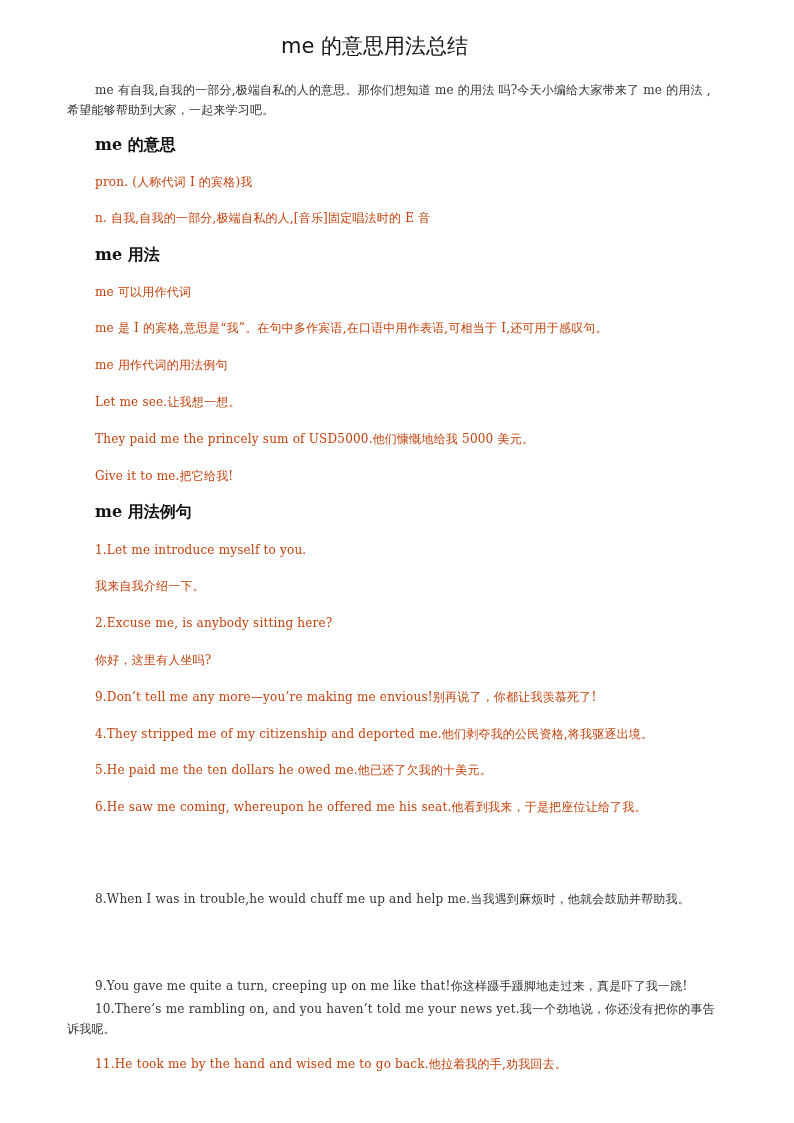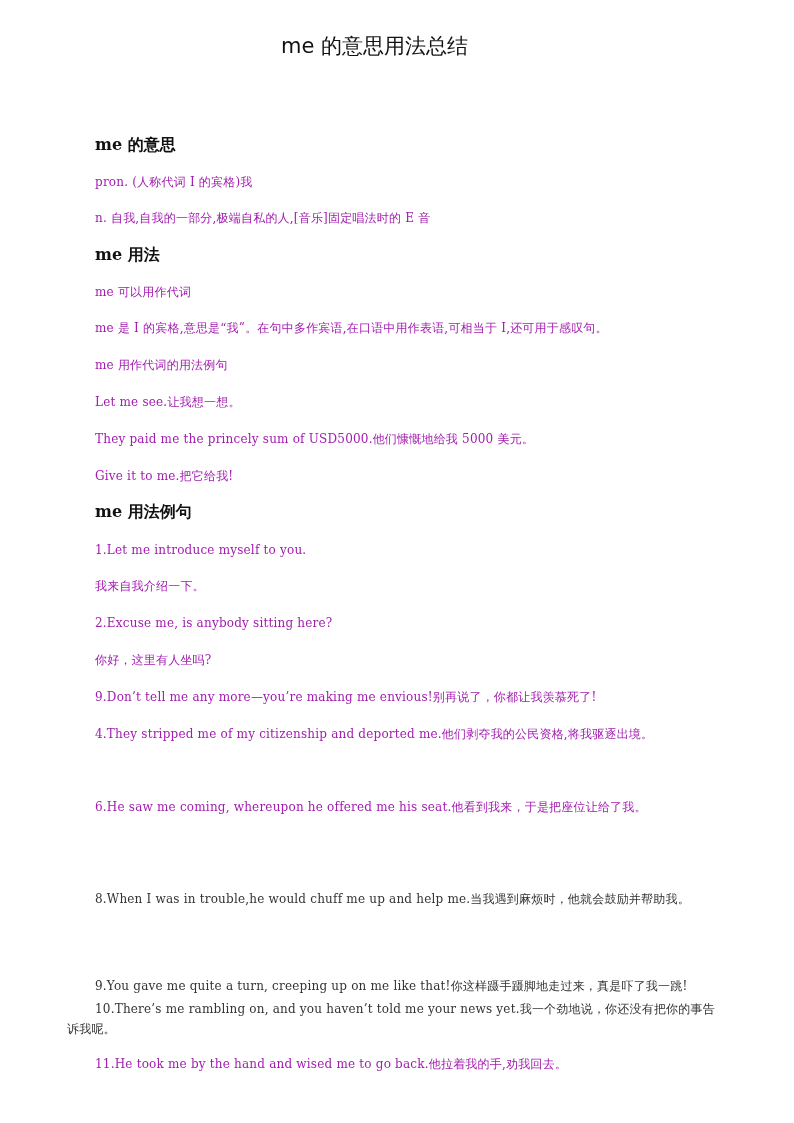--- a/index.html
+++ b/index.html
@@ -37,49 +37,51 @@
       font-size: 16px;
       font-weight: bold;
       color: #111;
       line-height: 20px;
     }
     .line {
       position: absolute;
       left: 95px;
       font-size: 12px;
       line-height: 20px;
-      color: #a21caf;
+      color: #c2410c;
       letter-spacing: 0.2px;
       white-space: nowrap;
     }
   </style>
 </head>
 <body>
 
 <div class="page">
   <div class="title">me 的意思用法总结</div>
 
+  <div class="p" style="top:80px;">me 有自我,自我的一部分,极端自私的人的意思。那你们想知道 me 的用法 吗?今天小编给大家带来了 me 的用法 ,希望能够帮助到大家，一起来学习吧。</div>
 
   <div class="h" style="top:135px;">me 的意思</div>
   <div class="line" style="top:172px;">pron. (人称代词 I 的宾格)我</div>
   <div class="line" style="top:208px;">n.  自我,自我的一部分,极端自私的人,[音乐]固定唱法时的 E 音</div>
 
   <div class="h" style="top:245px;text-align:right;">me 用法</div>
   <div class="line" style="top:282px;">me 可以用作代词</div>
   <div class="line" style="top:318px;">me 是 I 的宾格,意思是“我”。在句中多作宾语,在口语中用作表语,可相当于 I,还可用于感叹句。</div>
   <div class="line" style="top:355px;">me 用作代词的用法例句</div>
   <div class="line" style="top:392px;">Let me see.让我想一想。</div>
   <div class="line" style="top:429px;">They paid me the princely sum of USD5000.他们慷慨地给我 5000 美元。</div>
   <div class="line" style="top:466px;">Give it to me.把它给我!</div>
 
   <div class="h" style="top:502px;">me 用法例句</div>
   <div class="line" style="top:540px;text-align:right;">1.Let me introduce myself to you.</div>
   <div class="line" style="top:576px;">我来自我介绍一下。</div>
   <div class="line" style="top:613px;">2.Excuse me, is anybody sitting here?</div>
   <div class="line" style="top:650px;">你好，这里有人坐吗?</div>
   <div class="line" style="top:687px;">9.Don’t tell me any more—you’re making me envious!别再说了，你都让我羡慕死了!</div>
   <div class="line" style="top:724px;">4.They stripped me of my citizenship and deported me.他们剥夺我的公民资格,将我驱逐出境。</div>
+  <div class="line" style="top:760px;">5.He paid me the ten dollars he owed me.他已还了欠我的十美元。</div>
   <div class="line" style="top:797px;">6.He saw me coming, whereupon he offered me his seat.他看到我来，于是把座位让给了我。</div>
   <div class="p" style="top:889px;">8.When I was in trouble,he would chuff me up and help me.当我遇到麻烦时，他就会鼓励并帮助我。</div>
   <div class="p" style="top:944px;margin-top:32px;">9.You gave me quite a turn, creeping up on me like that!你这样蹑手蹑脚地走过来，真是吓了我一跳!</div>
   <div class="p" style="top:999px;">10.There’s me rambling on, and you haven’t told me your news yet.我一个劲地说，你还没有把你的事告诉我呢。</div>
   <div class="line" style="top:1054px;">11.He took me by the hand and wised me to go back.他拉着我的手,劝我回去。</div>
 </div>
 
 </body></html>

